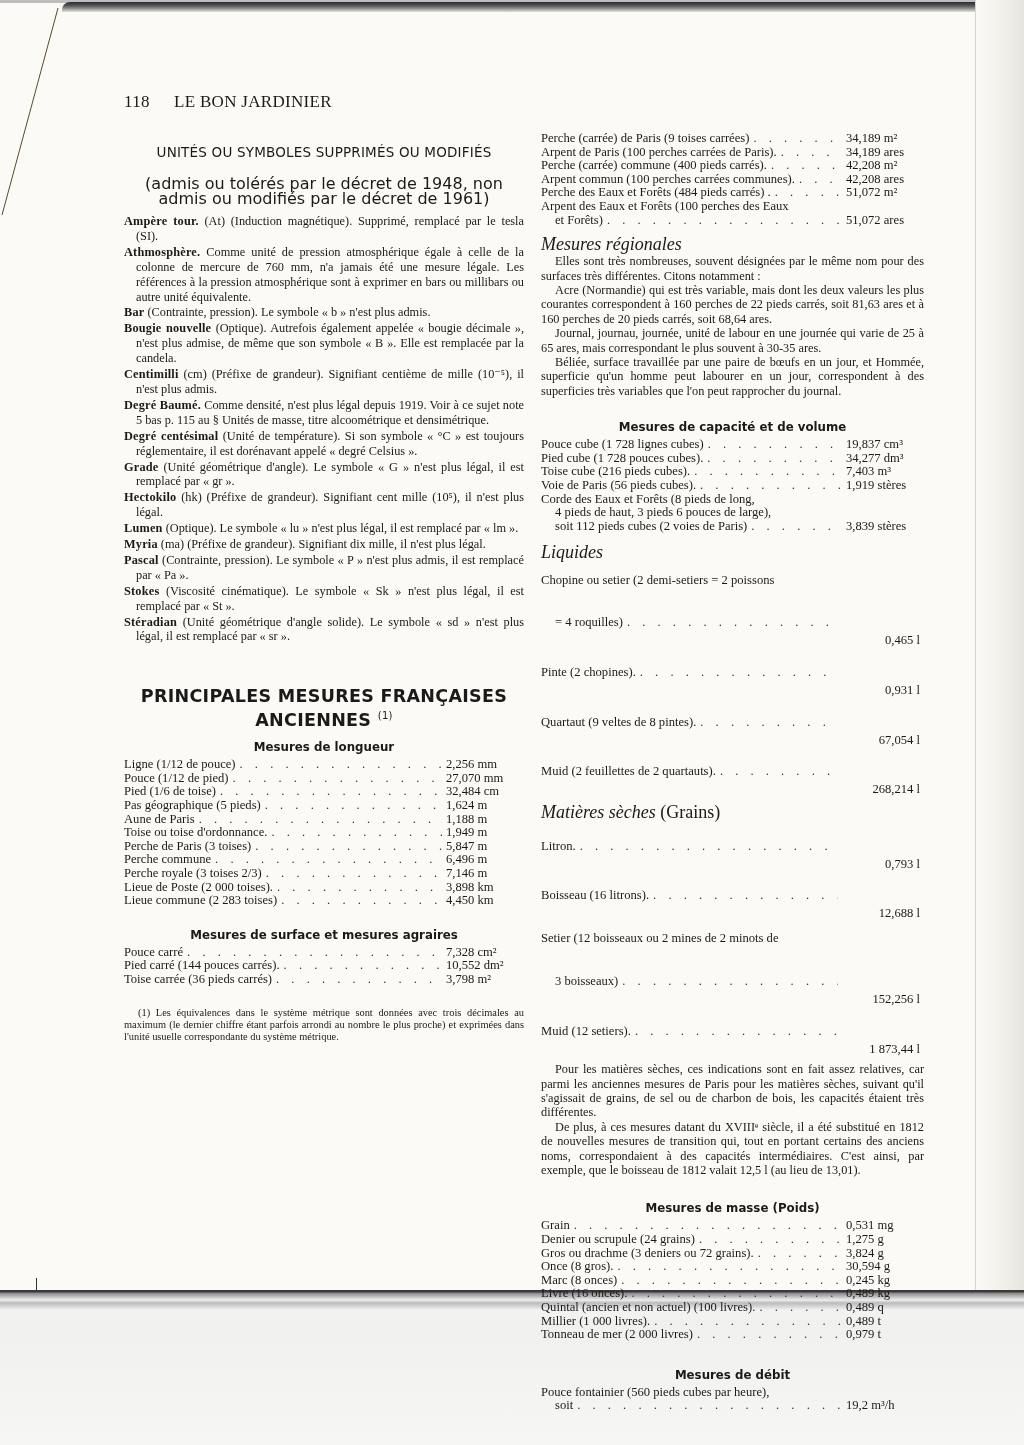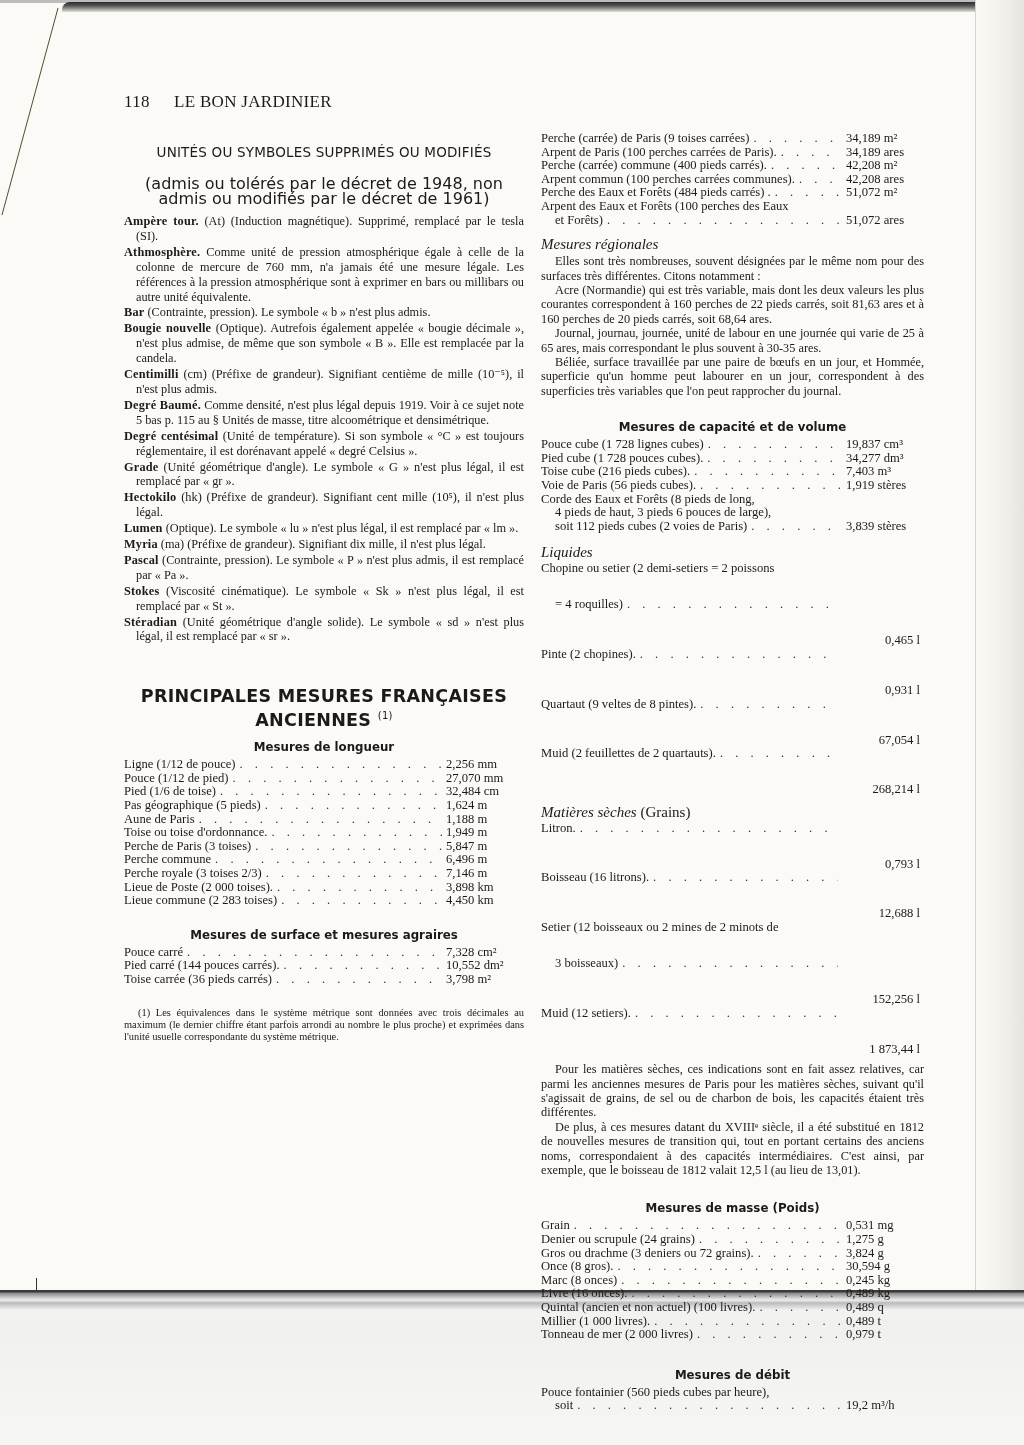--- a/index.html
+++ b/index.html
@@ -63,34 +63,34 @@
   .big-title {
     margin: 42px 0 0 0; text-align: center; font-weight: bold; font-size: 17.5px; line-height: 20px;
     letter-spacing: 0.3px;
   }
   .big-title sup { font-size: 10px; font-weight: normal; }
   h3.sub-head {
     margin: 10px 0 4px 0; text-align: center; font-size: 11.8px; font-weight: bold; line-height: 14px;
   }
 
   .mtable { font-size: 12.6px; line-height: 13.6px; }
-  .mrow { display: flex; align-items: flex-start; white-space: nowrap; }
+  .mrow { display: flex; align-items: center; white-space: nowrap; }
   .mrow .lbl { flex: 0 0 auto; }
   .mrow .dots { flex: 1 1 auto; overflow: hidden; letter-spacing: 4.5px; padding: 0 4px; color: #333; }
   .mrow .val { flex: 0 0 78px; text-align: left; padding-left: 4px; }
   .mrow .val.r { text-align: right; padding-right: 4px; margin-top: 36px; }
   .mrow.cont .lbl { padding-left: 14px; }
   .mrow.nodots .dots { visibility: hidden; }
 
   .footnote {
     margin-top: 20px; font-size: 10.4px; line-height: 12px; text-indent: 14px; text-align: justify;
   }
 
   .para { font-size: 12.3px; line-height: 14.4px; text-align: justify; text-indent: 14px; margin: 0; }
-  .ital-head { font-style: italic; font-size: 15px; margin: 8px 0 3px 0; line-height: 14px; }
+  .ital-head { font-style: italic; font-size: 18px; margin: 8px 0 3px 0; line-height: 14px; }
   .ital-head .upright { font-style: normal; }
 </style>
 </head>
 <body>
 
 <div class="page"></div>
 <div class="top-strip"></div>
 <div class="top-shadow"></div>
 <svg class="corner-line" viewBox="0 0 70 220">
   <line x1="58" y1="8" x2="2" y2="215" stroke="#5a4a2a" stroke-width="1"></line>

